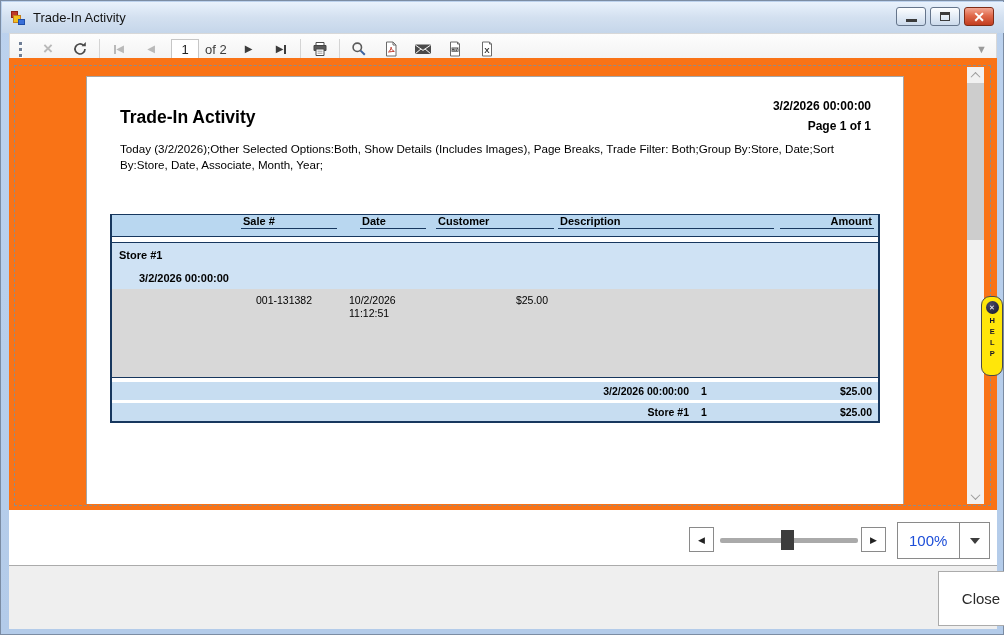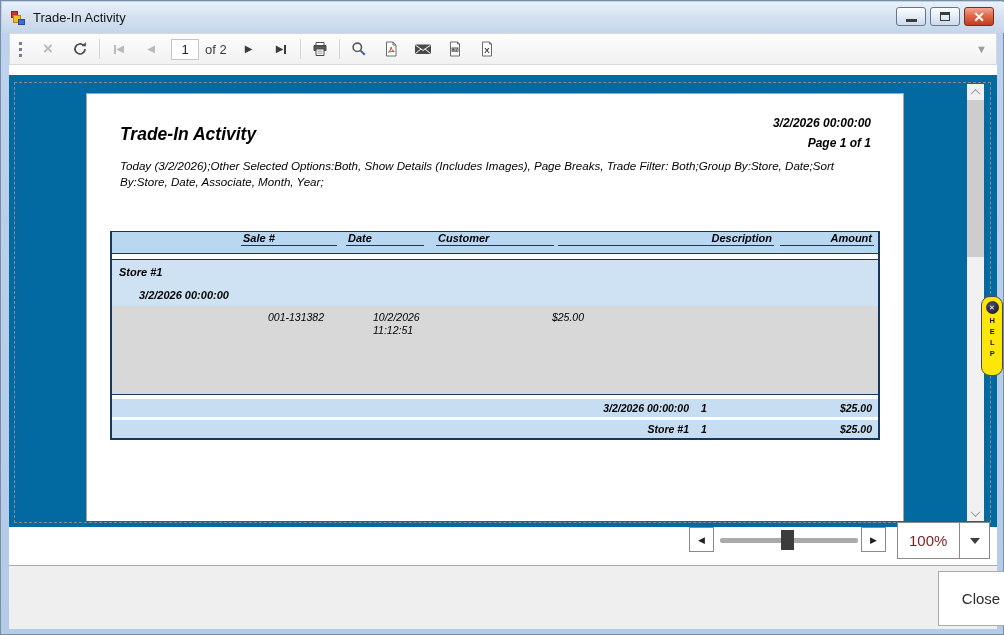--- a/index.html
+++ b/index.html
@@ -36,21 +36,21 @@
   .tsep { width:1px; height:20px; background:#d4d4d4; margin:0 3px; }
   .tri { font-size:10px; line-height:1; }
   .bar { display:inline-block; width:2px; height:9px; background:currentColor; }
   .navgrp { display:flex; align-items:center; }
   .page-box { width:28px; height:21px; border:1px solid #c6c6c6; text-align:center; font-size:13px; font-family:"Liberation Sans",sans-serif; color:#222; margin:0 6px 0 4px; }
   .of-label { font-size:13px; color:#3c3c3c; margin-right:6px; }
   .cancel-x { font-size:17px; font-weight:bold; }
   .dd-right { position:absolute; right:9px; top:9px; color:#9a9a9a; font-size:11px; }
 
   
-  .preview { position:absolute; left:0; top:42px; width:988px; height:452px; background:#0369a1;font-style:italic; }
+  .preview { position:absolute; left:0; top:25px; width:988px; height:452px; background:#f97316; }
   .dashed { position:absolute; left:5px; top:7px; width:977px; height:441px; border:1px dashed #8c8c8c; }
   .page { position:absolute; left:77px; top:18px; width:818px; height:428px; background:#fff; border:1px solid #a5a5a5; border-bottom:none; overflow:hidden; }
 
   
   .vscroll { position:absolute; left:958px; top:9px; width:17px; height:437px; background:#f1f1f1; }
   .sb-btn { position:absolute; left:0; width:17px; height:16px; display:flex; align-items:center; justify-content:center; }
   .chev { width:7px; height:7px; border-left:1.5px solid #9a9a9a; border-top:1.5px solid #9a9a9a; }
   .chev.up { transform:rotate(45deg) translate(1px,1px); }
   .chev.down { transform:rotate(225deg) translate(1px,1px); }
   .sb-thumb { position:absolute; left:0; top:16px; width:17px; height:157px; background:#cdcdcd; }
@@ -60,48 +60,48 @@
   .r-datetime { position:absolute; right:32px; top:22px; font-size:12px; font-weight:bold; color:#000; }
   .r-pagelbl { position:absolute; right:32px; top:42px; font-size:12px; font-weight:bold; color:#000; }
   .r-filter { position:absolute; left:33px; top:64px; width:724px; font-size:11.6px; line-height:1.4; color:#000; }
 
   
   .tbl { position:absolute; left:23px; top:137px; width:770px; border-left:2px solid #17375e; border-right:2px solid #17375e; border-bottom:2.5px solid #17375e; font-size:11px; color:#000; }
   .cols { display:grid; grid-template-columns:129px 100px 85px 128px 225px 1fr; }
   .t-header { height:23px; background:#b9d7f0; border-top:1.5px solid #17375e; border-bottom:1.5px solid #17375e; font-weight:bold; align-items:center; }
   .hcell { display:flex; align-items:flex-end; height:100%; padding-bottom:13px; }
   .hline { border-bottom:1px solid #17375e; padding:0 2px 1px 2px; }
-  .hw-sale { width:96px; } .hw-date { width:78px; margin-left:5px; } .hw-cust { width:122px; margin-left:10px; } .hw-desc { width:216px; margin-left:4px;text-align:right; } 
+  .hw-sale { width:96px; } .hw-date { width:78px; margin-left:19px; } .hw-cust { width:122px; margin-left:10px; } .hw-desc { width:216px; margin-left:4px; } 
   .hcell.amount { justify-content:flex-end; padding-right:4px; }
   .hw-amt { width:94px; text-align:right; }
   .gap5 { height:5px; background:#fff; }
   .gap4 { height:4px; background:#fff; }
   .gap3 { height:3px; background:#fff; }
   .t-group { background:#cfe2f4; border-top:1.5px solid #17375e; }
   .g-store { height:24px; display:flex; align-items:center; font-weight:bold; padding-left:7px; }
   .g-date { height:22px; display:flex; align-items:center; font-weight:bold; padding-left:27px; }
-  .t-detail { height:89px; background:#d8d8d8; border-bottom:1.5px solid #17375e; font-size:10.5px; padding-top:5px; align-items:start;gap:12px; }
+  .t-detail { height:89px; background:#d8d8d8; border-bottom:1.5px solid #17375e; font-size:10.5px; padding-top:5px; align-items:start; }
   .d-sale { padding-left:15px; }
   .d-date { padding-left:8px; line-height:1.25; }
   .d-cust { padding-left:3px; line-height:1.25; }
   .d-desc { padding-left:7px; padding-top:6px; }
   .d-amt { text-align:right; padding-right:6px; }
   .t-sub { height:18px; background:#c7ddf1; display:flex; align-items:center; font-weight:bold; font-size:10.5px; }
   .sub-label { width:577px; text-align:right; }
   .sub-count { margin-left:12px; }
   .sub-amt { flex:1; text-align:right; padding-right:6px; }
 
   
   .zbtn { position:absolute; width:25px; height:25px; border:1px solid #8a8a8a; background:#fff; display:flex; align-items:center; justify-content:center; font-size:9px; color:#222; }
   .zbtn-left { left:680px; top:494px; }
   .zbtn-right { left:852px; top:494px; }
   .ztrack { position:absolute; left:711px; top:505px; width:138px; height:5px; background:#aaa; border-radius:2px; }
   .zthumb { position:absolute; left:772px; top:497px; width:13px; height:20px; background:#3c3c3c; }
   .zcombo { position:absolute; left:888px; top:489px; width:93px; height:37px; border:1px solid #8a8a8a; background:#fff; display:flex; align-items:center; }
-  .zval { flex:1; padding-left:11px; font-size:15px; color:#7f1d1d; }
+  .zval { flex:1; padding-left:11px; font-size:15px; color:#1d4ed8; }
   .zarrow { width:30px; height:100%; border-left:1px solid #8a8a8a; display:flex; align-items:center; justify-content:center; }
   .tri-down { width:0; height:0; border-left:5px solid transparent; border-right:5px solid transparent; border-top:6px solid #3c3c3c; }
 
   
   .bpanel { position:absolute; left:0; top:532px; width:988px; height:64px; background:#efefef; border-top:1px solid #ababab; }
   .close-btn { position:absolute; left:897px; top:5px; width:86px; height:55px; background:#fff; border:1px solid #ababab; display:flex; align-items:center; justify-content:center; font-size:15px; color:#2b2b2b;margin-left:32px; }
 
   
   .help-tab { position:absolute; left:980px; top:295px; width:22px; height:80px; background:#ffe60a; border:1px solid #4a4a4a; border-radius:9px; z-index:10; display:flex; flex-direction:column; align-items:center; padding-top:4px; }
   .help-circle { width:13px; height:13px; border-radius:50%; background:radial-gradient(circle at 35% 30%, #4a4a6a, #15152b); color:#fff; font-size:7px; display:flex; align-items:center; justify-content:center; margin-bottom:2px; }

